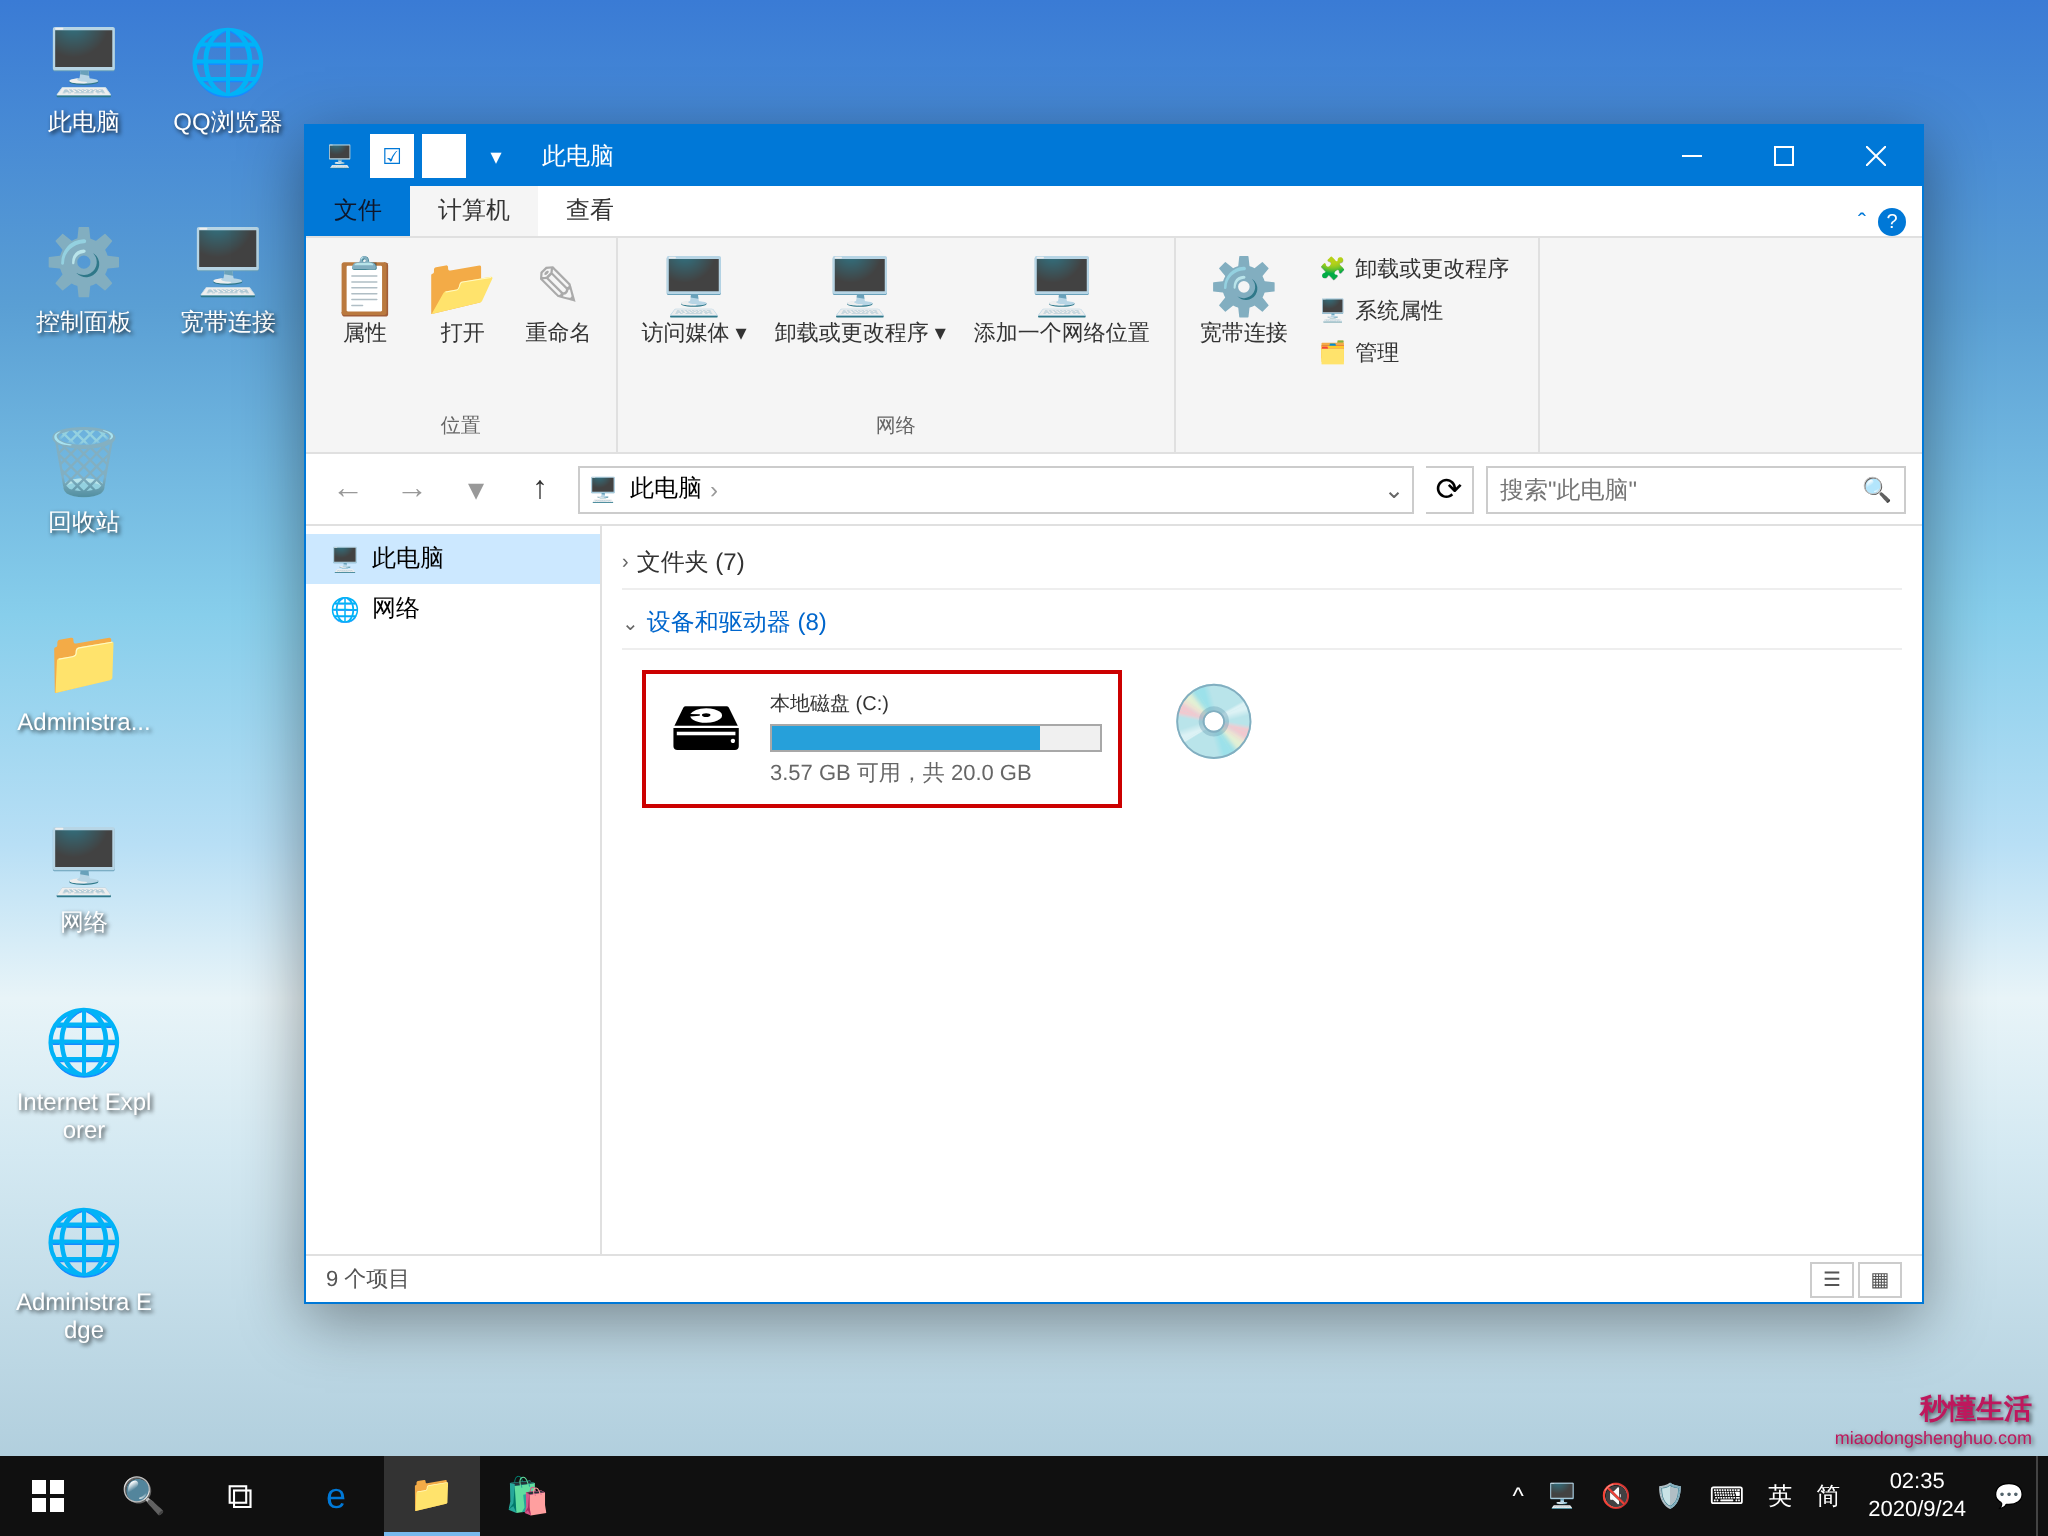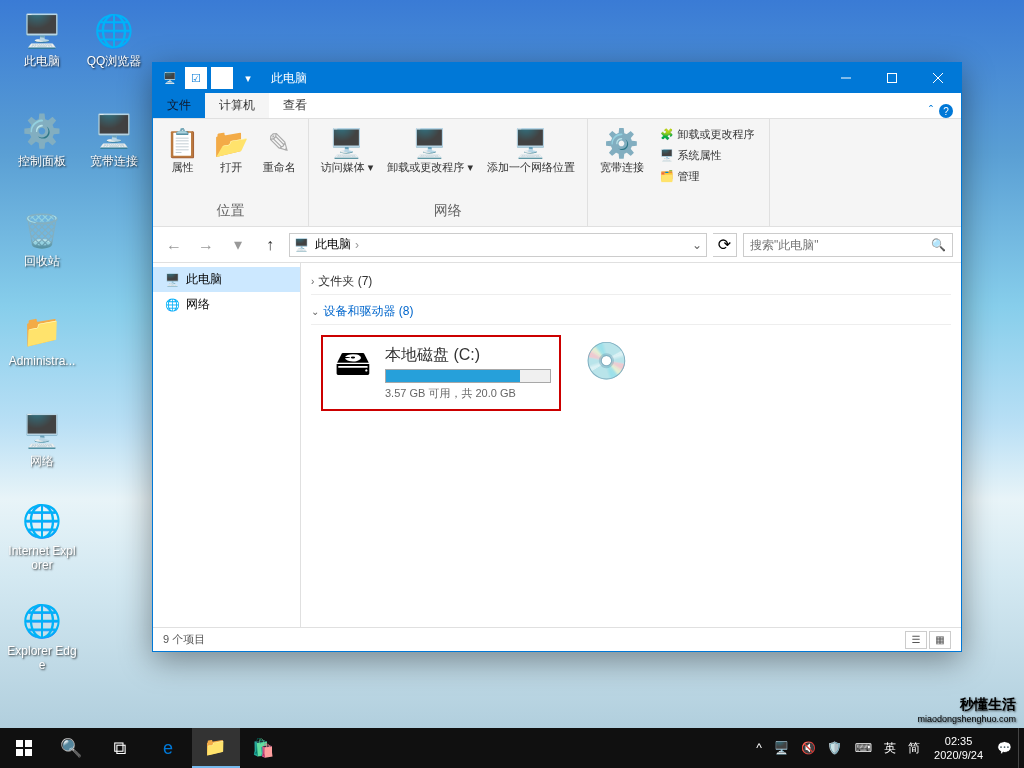--- a/index.html
+++ b/index.html
@@ -29,21 +29,21 @@
 
 .menu-tabs { height: 26px; background: #fff; display: flex; align-items: flex-end; border-bottom: 1px solid #e0e0e0; }
 .menu-tab { padding: 4px 14px; font-size: 12px; cursor: pointer; color: #333; }
 .menu-tab.file { background: #0078d7; color: #0f172a; }
 .menu-tab.active { background: #f5f5f5; }
 .menu-right { margin-left: auto; padding-right: 8px; display: flex; gap: 6px; align-items: center; color: #0078d7; }
 
 .ribbon { height: 108px; background: #f5f5f5; display: flex; border-bottom: 1px solid #e0e0e0; }
 .ribbon-group { border-right: 1px solid #e0e0e0; padding: 4px 6px; display: flex; flex-direction: column; }
 .ribbon-group-content { display: flex; gap: 2px; flex: 1; }
-.ribbon-group-label { font-size: 14px; color: #666; text-align: center; padding: 2px 0; }
+.ribbon-group-label { font-size: 10px; color: #666; text-align: center; padding: 2px 0; }
 .ribbon-btn { display: flex; flex-direction: column; align-items: center; justify-content: flex-start; padding: 2px 6px; cursor: pointer; min-width: 44px; }
 .ribbon-btn .ri-icon { font-size: 28px; height: 36px; display: flex; align-items: center; }
 .ribbon-btn .ri-label { font-size: 11px; color: #333; text-align: center; line-height: 1.2; }
 .ribbon-small-list { display: flex; flex-direction: column; gap: 2px; padding: 2px 4px; }
 .ribbon-small-item { display: flex; align-items: center; gap: 4px; font-size: 11px; color: #333; padding: 2px 4px; cursor: pointer; }
 
 .address-bar { height: 36px; display: flex; align-items: center; padding: 4px 8px; gap: 6px; border-bottom: 1px solid #e0e0e0; }
 .nav-btn { width: 26px; height: 26px; display: flex; align-items: center; justify-content: center; color: #999; cursor: pointer; border-radius: 2px; }
 .nav-btn.enabled { color: #333; }
 .address-field { flex: 1; height: 24px; border: 1px solid #ccc; display: flex; align-items: center; padding: 0 4px; font-size: 12px; }
@@ -59,30 +59,30 @@
 
 .content-pane { flex: 1; padding: 6px 10px; overflow: auto; }
 .group-header { font-size: 12px; color: #333; padding: 4px 0; display: flex; align-items: center; gap: 4px; cursor: pointer; border-bottom: 1px solid #eee; margin-bottom: 4px; }
 .group-header .chevron { color: #666; font-size: 10px; }
 
 .drives-container { display: flex; gap: 20px; padding: 6px 10px; flex-wrap: wrap; }
 .drive-item { display: flex; gap: 10px; width: 240px; cursor: pointer; padding: 4px; }
 .drive-item.highlighted { border: 2px solid #c00; padding: 8px; }
 .drive-icon { width: 44px; height: 44px; font-size: 36px; display: flex; align-items: center; justify-content: center; }
 .drive-info { flex: 1; }
-.drive-name { font-size: 16px; color: #333; margin-bottom: 3px; }
+.drive-name { font-size: 10px; color: #333; margin-bottom: 3px; }
 .drive-bar { height: 14px; border: 1px solid #a8a8a8; background: #f0f0f0; margin-bottom: 3px; position: relative; }
 .drive-bar-fill { height: 100%; background: #26a0da; }
 .drive-stats { font-size: 11px; color: #666; }
 
 .status-bar { height: 24px; border-top: 1px solid #e0e0e0; display: flex; align-items: center; padding: 0 10px; font-size: 11px; color: #555; }
 .status-bar-right { margin-left: auto; display: flex; gap: 2px; }
 .view-btn { width: 22px; height: 18px; border: 1px solid #ccc; cursor: pointer; display: flex; align-items: center; justify-content: center; font-size: 10px; }
 
-.watermark { position: absolute; bottom: 44px; right: 8px; color: #000000; font-size: 14px; font-weight: bold; text-shadow: 1px 1px 2px rgba(0,0,0,0.6); text-align: right; margin-left: 16px; }
+.watermark { position: absolute; bottom: 44px; right: 8px; color: #be185d; font-size: 14px; font-weight: bold; text-shadow: 1px 1px 2px rgba(0,0,0,0.6); text-align: right; margin-left: 16px; }
 .watermark .sub { font-size: 9px; font-weight: normal; }
 </style>
 </head>
 <body>
 
 <div class="desktop" id="desktop">
     <div class="desktop-icon" style="left: 6px; top: 10px;">
       <div class="icon-img">🖥️</div>
       <div class="label">此电脑</div>
     </div>
@@ -109,21 +109,21 @@
     <div class="desktop-icon" style="left: 6px; top: 410px;">
       <div class="icon-img">🖥️</div>
       <div class="label">网络</div>
     </div>
     <div class="desktop-icon" style="left: 6px; top: 500px;">
       <div class="icon-img">🌐</div>
       <div class="label">Internet Explorer</div>
     </div>
     <div class="desktop-icon" style="left: 6px; top: 600px;">
       <div class="icon-img">🌐</div>
-      <div class="label">Explorer Edge</div>
+      <div class="label">Administra Edge</div>
     </div>
   </div>
 
 <div class="explorer-window">
 
   <div class="title-bar">
     <div class="title-bar-left">
       <span class="qat-btn">🖥️</span>
       <span class="qat-btn" style="background:#fff;color:#0078d7;">☑</span>
       <span class="qat-btn" style="background:#fff;">▫</span>

